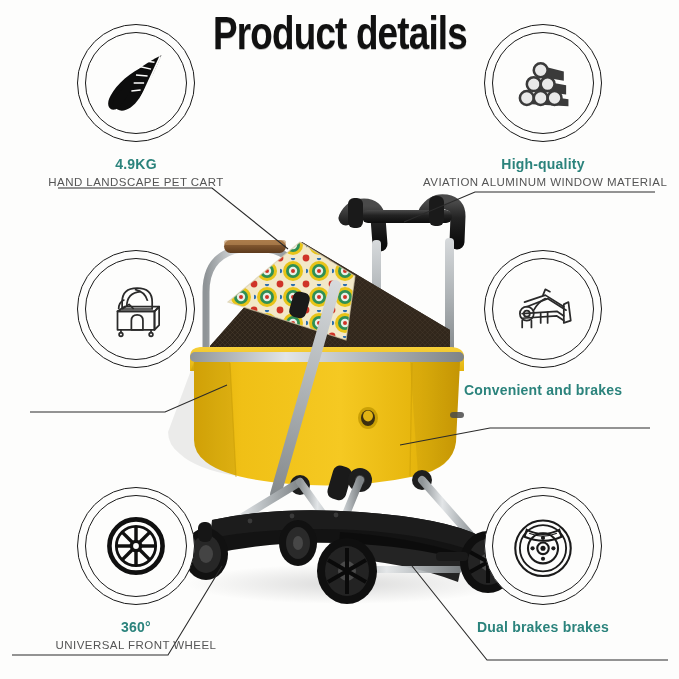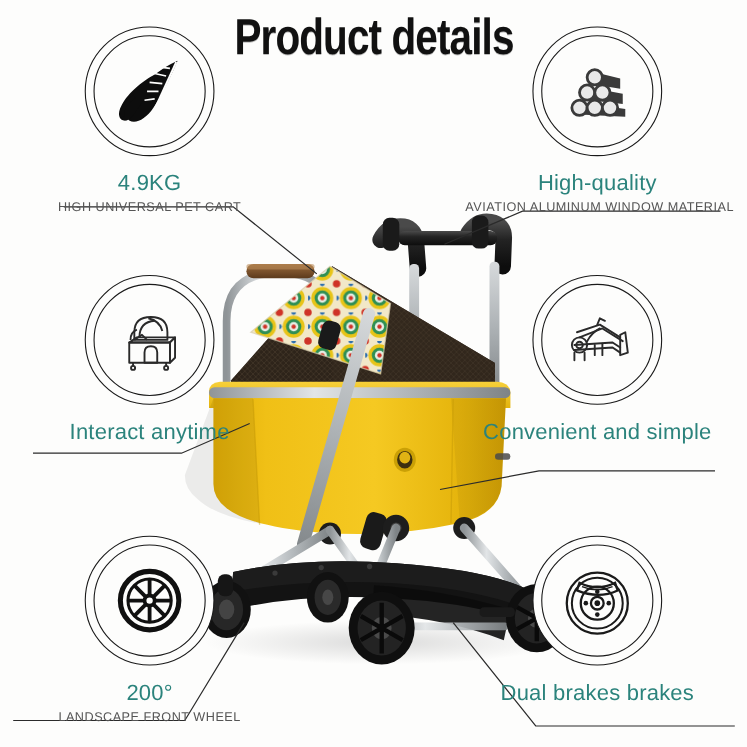--- a/index.html
+++ b/index.html
@@ -41,21 +41,21 @@
     content:""; position:absolute; inset:7px;
     border-radius:50%; border:1.3px solid #1a1a1a;
   }
   .feature .icon-circle svg{
     position:absolute; left:50%; top:50%;
     transform:translate(-50%,-50%);
     width:74px; height:74px;
   }
   .feature .f-title{
     text-align:center; margin-top:14px;
-    font-size:20px; font-weight:400;
+    font-size:14px; font-weight:700;
     color:#2b837c; letter-spacing:.2px;
     white-space:nowrap;
   }
   .feature .f-sub{
     text-align:center; margin-top:4px;
     font-size:11.5px; letter-spacing:.45px;
     color:#555; white-space:nowrap;
   }
   .f-left .f-title,.f-left .f-sub{ text-align:center; }
 
@@ -279,21 +279,21 @@
       <path d="M54 8 C40 14 26 26 18 38 C13 46 12 52 16 55 C21 58 29 54 35 45
                C41 36 48 22 54 8 Z" fill="#0d0d0d"></path>
       <path d="M52 10 C40 22 30 34 24 44 C20 50 17 54 14 55 C8 56 6 50 10 43
                C15 33 28 22 40 17 C45 15 49 12 52 10 Z" fill="#0d0d0d"></path>
       <path d="M53 9 L36 46" stroke="#fdfdfc" stroke-width="1.6" fill="none"></path>
       <path d="M48 14 L40 13 M45 20 L36 18 M42 26 L32 25 M39 32 L30 32 M36 38 L28 39" stroke="#fdfdfc" stroke-width="1.3" fill="none"></path>
       <path d="M20 36 C14 40 9 47 11 52" stroke="#0d0d0d" stroke-width="3" fill="none"></path>
     </svg>
   </div>
   <div class="f-title">4.9KG</div>
-  <div class="f-sub">HIGH UNIVERSAL PET CART</div>
+  <div class="f-sub">HAND LANDSCAPE PET CART</div>
 </div>
 
 <div class="feature" id="feat-quality">
   <div class="icon-circle">
     <svg viewBox="0 0 64 64">
       <g fill="#3a3a3a">
         <path d="M26 16 L50 22 L50 30 L26 26 Z"></path>
         <path d="M20 28 L52 34 L52 42 L20 38 Z"></path>
         <path d="M14 40 L54 46 L54 52 L14 50 Z"></path>
       </g>
@@ -321,62 +321,61 @@
       <path d="M24 30 q0 -12 12 -13"></path>
       <path d="M31 15 q9 2 11 10"></path>
       <path d="M22 24 q-5 2 -5 8"></path>
       <path d="M20 32 l6 -4 l4 4"></path>
       <path d="M28 50 l0 -8 q0 -5 5 -5 q5 0 5 5 l0 8 Z"></path>
       <path d="M19 50 l0 3 M45 50 l0 3"></path>
       <circle cx="19" cy="54" r="1.6"></circle>
       <circle cx="45" cy="54" r="1.6"></circle>
     </svg>
   </div>
-  <div class="f-title">Interact anytime</div>
 </div>
 
 <div class="feature" id="feat-fold">
   <div class="icon-circle">
     <svg viewBox="0 0 64 64" fill="none" stroke="#2a2a2a" stroke-width="1.5" stroke-linejoin="round" stroke-linecap="round">
       <path d="M16 26 L34 20 L50 30"></path>
       <path d="M18 30 L36 23 L52 33"></path>
       <path d="M14 36 L44 34 L50 38"></path>
       <path d="M14 40 L44 38 L50 42"></path>
       <path d="M50 28 L54 26 L56 42 L50 44 Z"></path>
       <path d="M32 20 l2 -5 l4 2"></path>
       <circle cx="18" cy="36" r="6"></circle>
       <circle cx="18" cy="36" r="2.6"></circle>
       <path d="M14 42 L14 48 M22 42 L22 48"></path>
       <path d="M30 36 L30 44 M36 35 L36 44"></path>
       <path d="M24 33 q4 -7 10 -10"></path>
     </svg>
   </div>
-  <div class="f-title">Convenient and simple</div>
+  <div class="f-title">Convenient and brakes</div>
 </div>
 
 <div class="feature" id="feat-wheel">
   <div class="icon-circle">
     <svg viewBox="0 0 64 64" fill="none" stroke="#101010">
       <circle cx="32" cy="32" r="23" stroke-width="4"></circle>
       <circle cx="32" cy="32" r="17" stroke-width="2.4"></circle>
       <circle cx="32" cy="32" r="4" stroke-width="3"></circle>
       <g stroke-width="3">
         <path d="M32 15 L32 28"></path>
           <path d="M32 36 L32 49"></path>
         <path d="M15 32 L28 32"></path>
           <path d="M36 32 L49 32"></path>
         <path d="M20 20 L29 29"></path>
           <path d="M35 35 L44 44"></path>
         <path d="M44 20 L35 29"></path>
           <path d="M29 35 L20 44"></path>
       </g>
     </svg>
   </div>
-  <div class="f-title">200°</div>
-  <div class="f-sub">LANDSCAPE FRONT WHEEL</div>
+  <div class="f-title">360°</div>
+  <div class="f-sub">UNIVERSAL FRONT WHEEL</div>
 </div>
 
 <div class="feature" id="feat-brake">
   <div class="icon-circle">
     <svg viewBox="0 0 64 64" fill="none" stroke="#1a1a1a">
       <circle cx="32" cy="34" r="24" stroke-width="1.8"></circle>
       <circle cx="32" cy="34" r="20" stroke-width="1.6"></circle>
       <circle cx="32" cy="34" r="13" stroke-width="1.8"></circle>
       <circle cx="32" cy="34" r="5" stroke-width="1.8"></circle>
       <circle cx="32" cy="34" r="2.2" fill="#1a1a1a" stroke="none"></circle>

